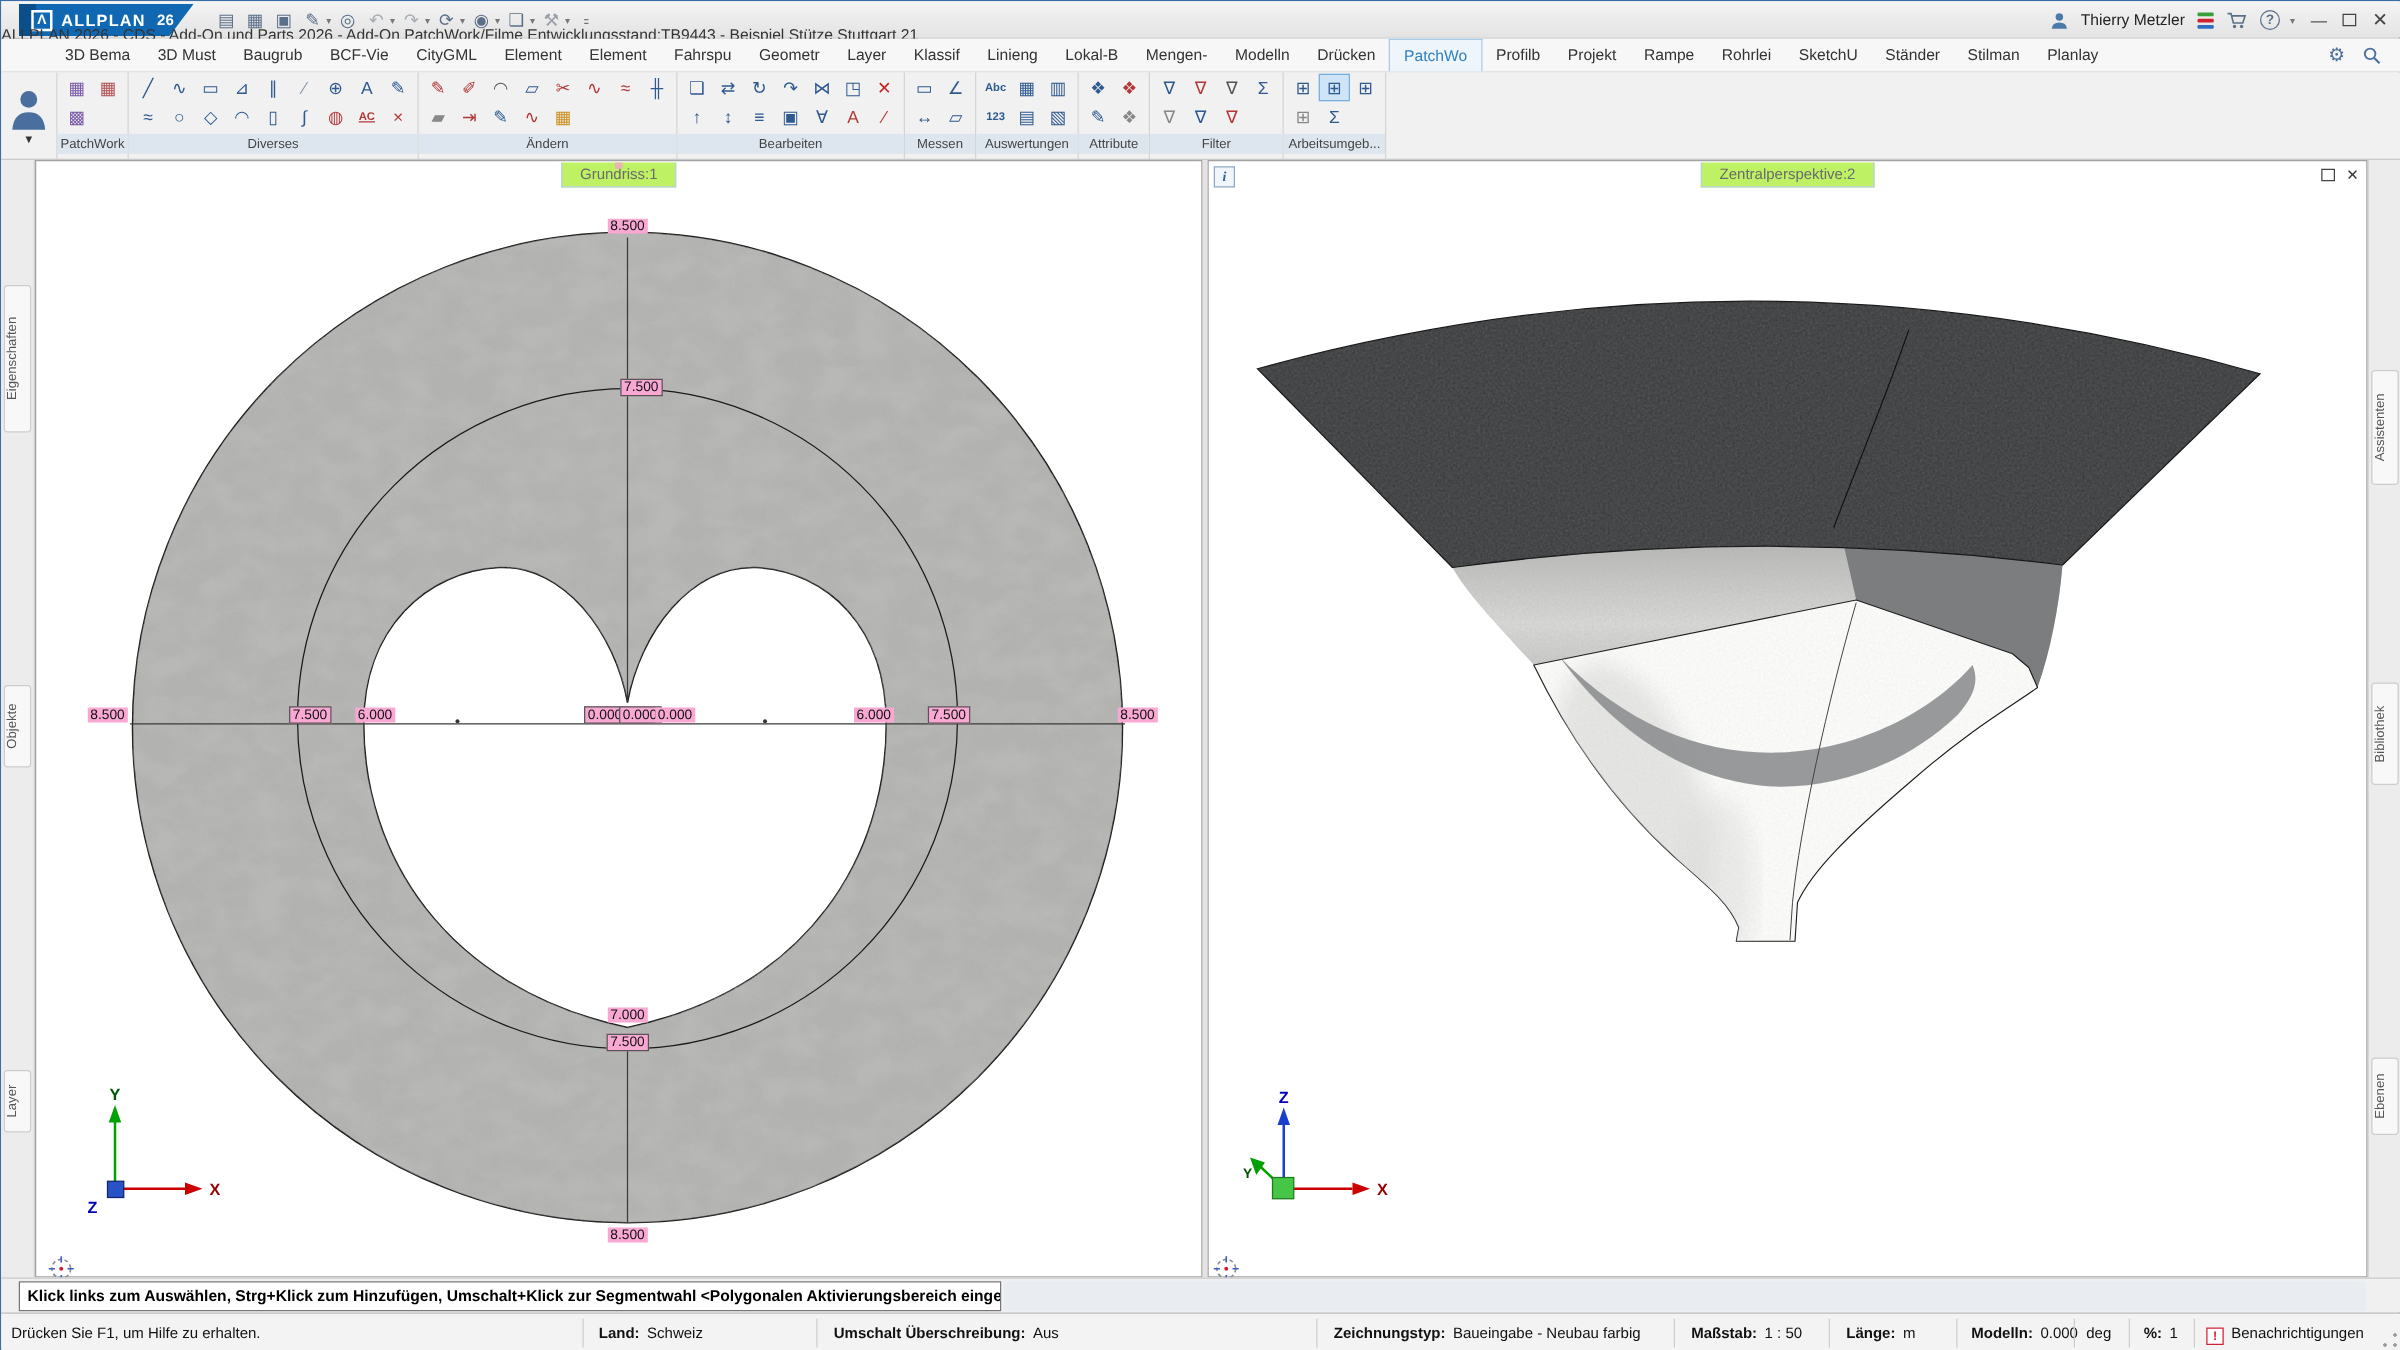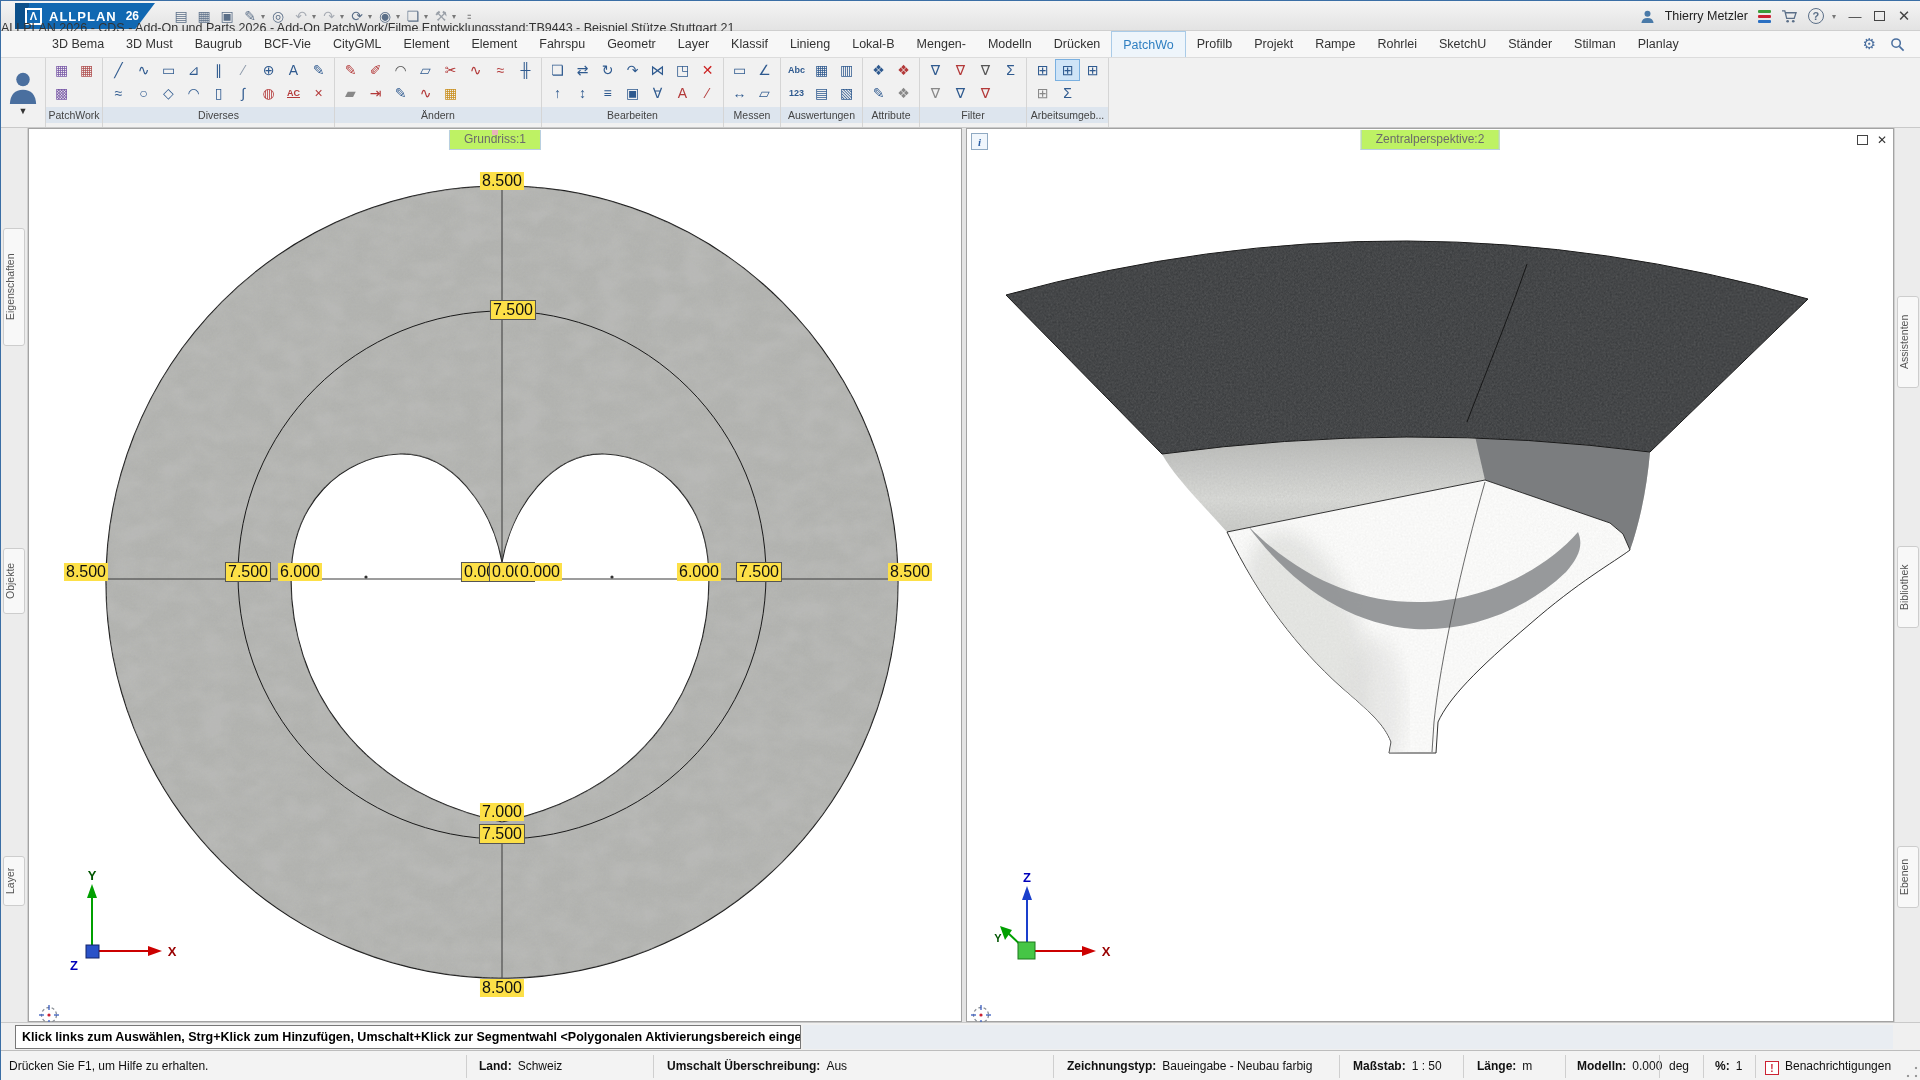--- a/index.html
+++ b/index.html
@@ -68,22 +68,22 @@
   .viewport { position:absolute; top:0; height:894px; background:#fff; border:1px solid #a3a3a3; }
   #vp-left { left:27px; width:934px; }
   #vp-right { left:965px; width:928px; }
   .vp-tab { position:absolute; top:1px; left:50%; transform:translateX(-50%);
     background:#bef264; border:1px solid #b9cfe2; border-top:none; color:#6b6b6b; font-size:12px;
     padding:2px 14px 3px 14px; z-index:5; }
   .tabdot { position:absolute; top:1px; left:50%; transform:translateX(-50%); width:6px; height:5px;
     background:#e9b3b8; z-index:6; }
   .vp-svg { position:absolute; left:0; top:0; }
   #plan-labels { position:absolute; left:0; top:0; width:934px; height:894px; pointer-events:none; z-index:4; }
-  .dim { position:absolute; transform:translate(-50%,-50%); font-size:16px; color:#111;
-    background:#fde047; padding:0 2px; white-space:nowrap; }
+  .dim { position:absolute; transform:translate(-50%,-50%); font-size:11px; color:#111;
+    background:#f9a8d4; padding:0 2px; white-space:nowrap; }
   .dim.boxed { border:1px solid #555; }
   #vp-info { position:absolute; left:4px; top:4px; width:17px; height:17px; background:#f0f6fc;
     border:1px solid #8fa9c2; color:#2a5fa5; font:italic bold 11px "Liberation Serif", serif;
     display:flex; align-items:center; justify-content:center; z-index:5; }
   #vp-winbtns { position:absolute; right:6px; top:4px; display:flex; gap:9px; align-items:center; z-index:5; }
   #vp-winbtns .close { font-size:12px; color:#333; }
 
   
   #promptbar { position:absolute; left:0; top:1021px; width:1920px; height:28px; background:#f0f0f0;
     border-top:1px solid #c9c9c9; }

